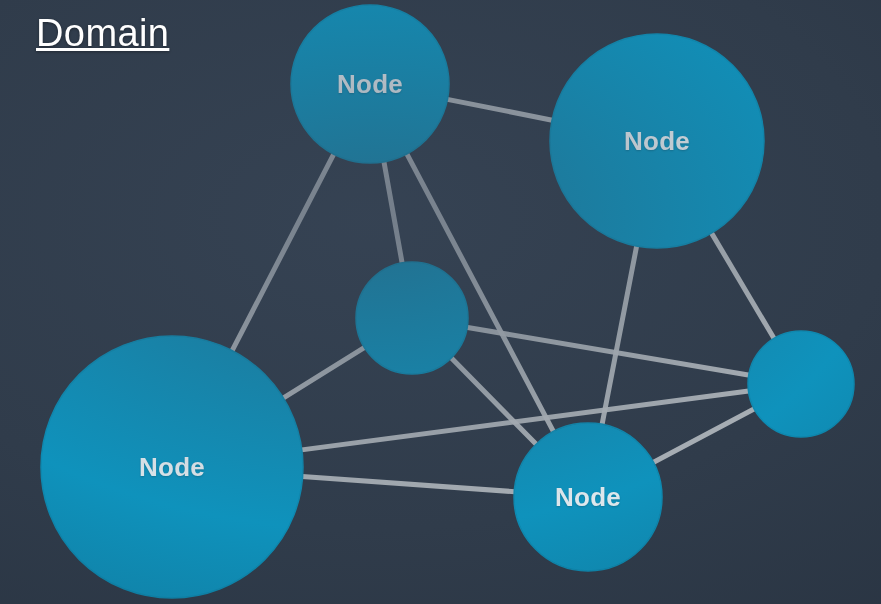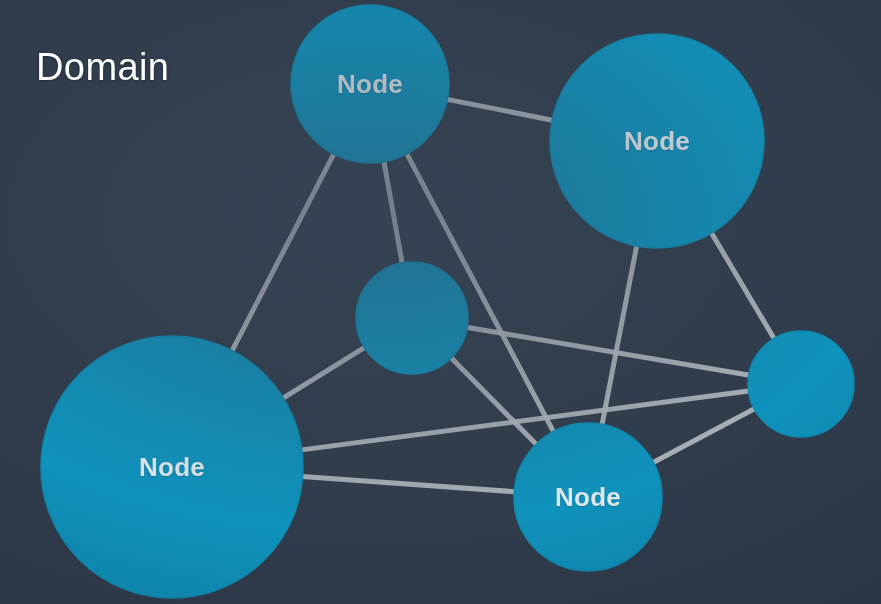--- a/index.html
+++ b/index.html
@@ -59,27 +59,28 @@
     font-size: 26px;
     font-weight: 600;
     letter-spacing: 0.2px;
     white-space: nowrap;
     text-shadow: 0 1px 2px rgba(0,0,0,0.20);
     pointer-events: none;
   }
   #page-title {
     position: absolute;
     left: 36px;
-    top: 46px;
+    top: 12px;
     z-index: 4;
     color: #ffffff;
     font-size: 38px;
     font-weight: 400;
     letter-spacing: 0.4px;
     text-shadow: 0 1px 3px rgba(0,0,0,0.35);
+    text-decoration: underline;
   }
 </style>
 </head>
 <body>
 
 <div id="stage">
 
   <svg id="graph-svg" viewBox="0 0 881 604" preserveAspectRatio="none">
     <g id="edges-group">
         <line x1="443.56320135384686" y1="98.61011316086854" x2="555.9732034740504" y2="120.93544459240721" class="edge"></line>

